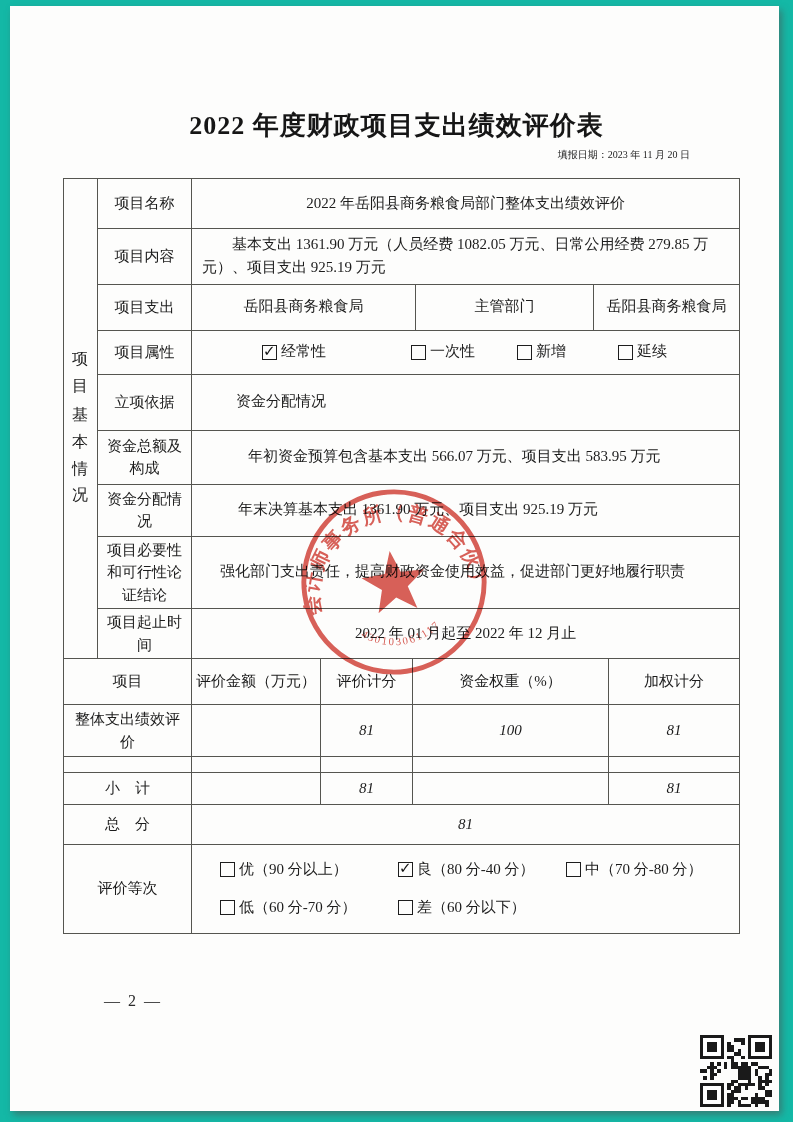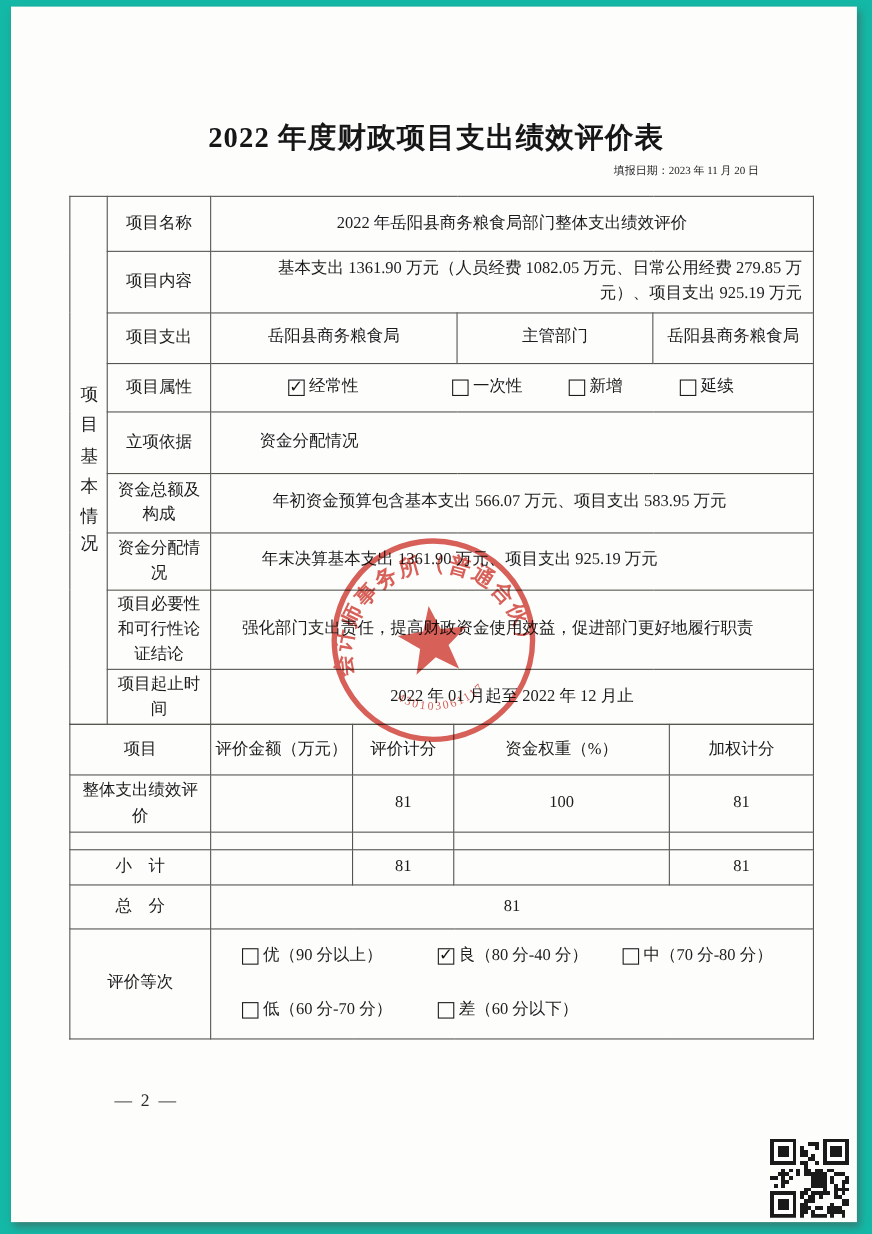--- a/index.html
+++ b/index.html
@@ -14,31 +14,31 @@
   table{border-collapse:collapse;table-layout:fixed;width:676px;color:#1c1c1c;}
   table.t2{margin-top:-1px;}
   td{border:1px solid #555550;font-size:15px;text-align:center;vertical-align:middle;
      padding:2px 4px;line-height:1.45;overflow:hidden;}
   td.side{padding:0;}
   .vtext{display:inline-block;writing-mode:vertical-lr;text-orientation:upright;
          letter-spacing:27px;font-size:16px;margin-top:10px;}
   td.lbl{font-size:15px;line-height:1.5;padding:2px 6px;}
   td.val-left{text-align:left;}
   .pl28{padding-left:28px;} .pl44{padding-left:44px;} .pl46{padding-left:46px;} .pl56{padding-left:56px;}
-  td.content-cell{text-align:right;padding:4px 10px;line-height:1.55;}
+  td.content-cell{text-align:left;padding:4px 10px;line-height:1.55;}
   td.content-cell div{text-indent:2em;}
   .attr-row{display:flex;align-items:center;padding-left:66px;}
   .cbx{display:inline-flex;align-items:center;white-space:nowrap;}
   .cbx .box{position:relative;display:inline-block;width:13px;height:13px;
             border:1.5px solid #1d1d1d;margin-right:4px;flex:0 0 auto;}
   .cbx .box span{position:absolute;left:0px;top:-5px;font-size:15px;font-weight:bold;
                  font-family:"DejaVu Sans",sans-serif;color:#111;}
-  .grade-grid{display:grid;grid-template-columns:178px 168px auto;row-gap:27px;
+  .grade-grid{display:grid;grid-template-columns:178px 168px auto;row-gap:16px;
               padding:12px 0 12px 24px;text-align:left;}
-  .num{font-family:"Liberation Serif",serif;}
+  .num{font-family:"Liberation Serif",serif;font-style:italic;}
   .page-num{position:absolute;left:104px;top:992px;font-size:16px;color:#2a2a2a;letter-spacing:2px;}
   .seal{position:absolute;left:296px;top:484px;width:196px;height:196px;
         transform:rotate(-8deg);opacity:.85;mix-blend-mode:multiply;pointer-events:none;}
   .qr{position:absolute;left:700px;top:1035px;width:72px;height:72px;}
 </style>
 </head>
 <body>
 
 <div class="screen">
   <div class="paper"></div>

